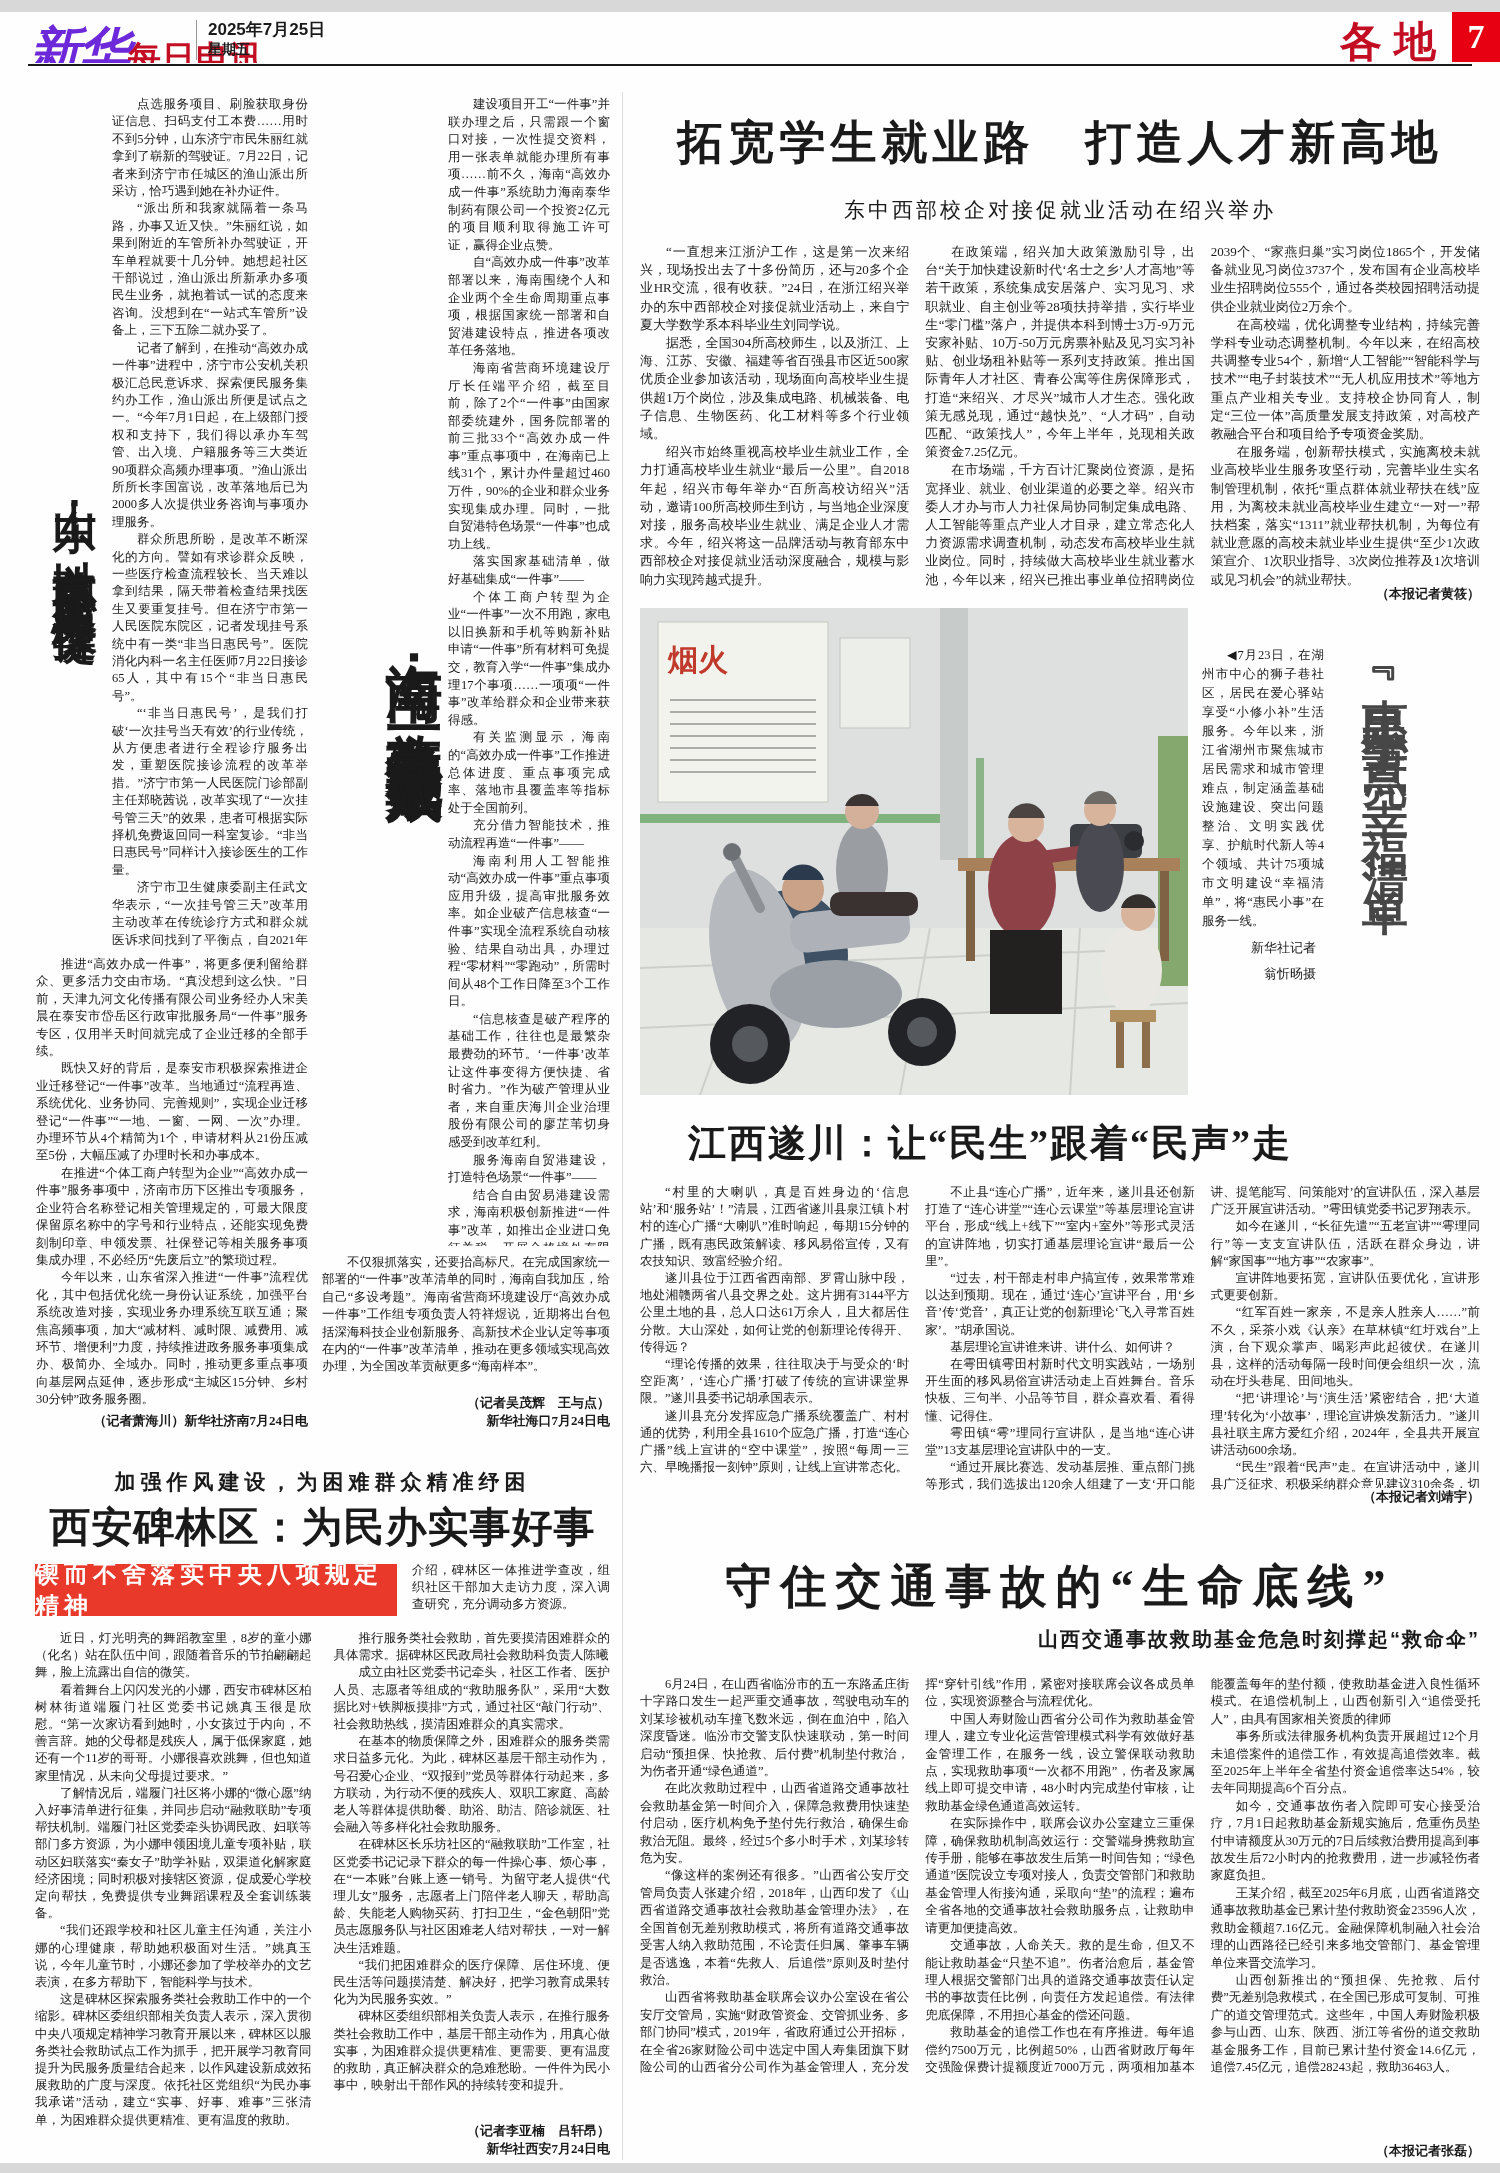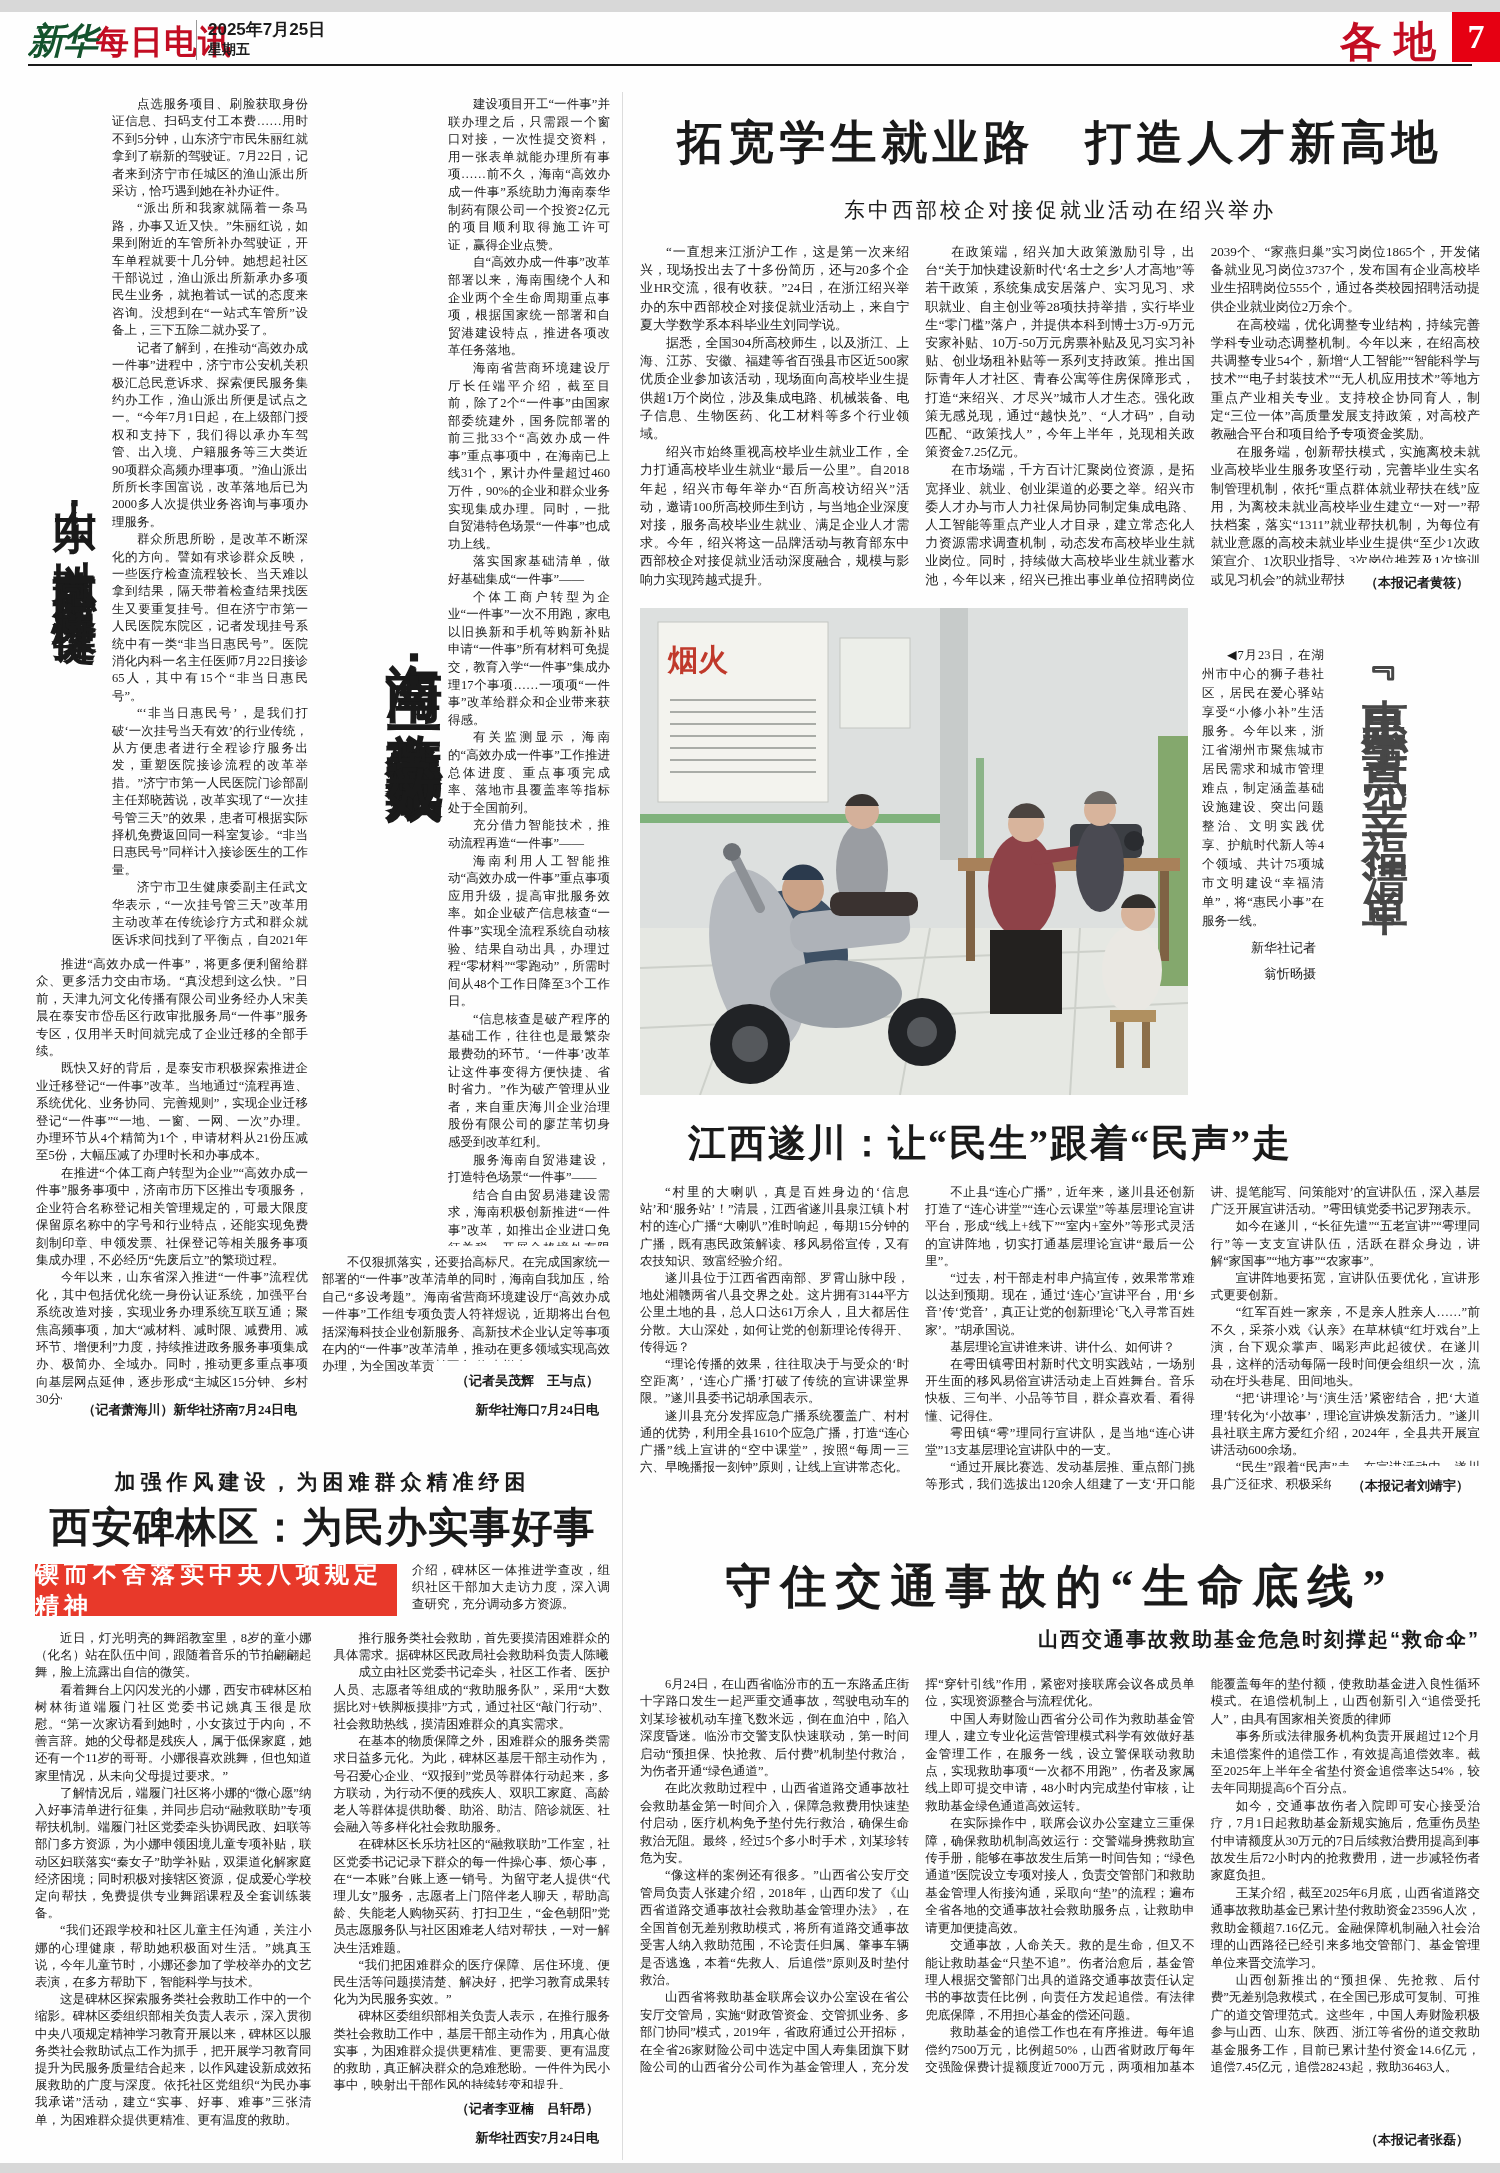--- a/index.html
+++ b/index.html
@@ -1,34 +1,34 @@
 <!DOCTYPE html>
 <html><head>
 <meta charset="utf-8">
 <style>
   html,body{margin:0;padding:0;background:#e9e9e9;}
   #page{position:relative;width:1500px;height:2173px;background:#fefefe;overflow:hidden;
         font-family:"Liberation Serif","DejaVu Serif",serif;color:#1a1a1a;}
   .edge{position:absolute;left:0;width:1500px;background:#d8d8d8;}
   .abs{position:absolute;overflow:hidden;}
   
-  .mast-script{font-style:italic;font-weight:900;font-size:36px;color:#14532d;letter-spacing:-2px;}
+  .mast-script{font-style:italic;font-weight:900;font-size:52px;color:#6d28d9;letter-spacing:-2px;}
   .mast-rest{font-weight:900;font-size:33px;color:#c30d23;letter-spacing:1px;}
   .hdr-date{font-family:"Liberation Sans","DejaVu Sans",sans-serif;font-weight:bold;font-size:17px;line-height:20px;}
   .hdr-week{font-family:"Liberation Sans","DejaVu Sans",sans-serif;font-weight:bold;font-size:14px;line-height:18px;}
   .section-label{font-weight:900;font-size:42px;color:#c30d23;letter-spacing:12px;}
   .pagenum-box{background:#e60012;color:#fff;font-weight:900;font-size:34px;
                display:flex;align-items:center;justify-content:center;}
   .hdr-rule{position:absolute;background:#1a1a1a;height:2px;}
   
   .vhead{writing-mode:vertical-rl;font-weight:900;display:flex;justify-content:center;}
   .bodytext p{margin:0;text-indent:2em;text-align:justify;}
   .bodytext{text-align:justify;}
   .byline{position:absolute;right:0;bottom:0;font-weight:bold;text-align:right;background:#fefefe;padding-left:10px;}
-  .byline p{margin:11px;text-indent:0;}
+  .byline p{margin:0;text-indent:0;}
   .h-center{text-align:center;font-weight:900;}
   .kicker{font-family:"Liberation Sans","DejaVu Sans",sans-serif;font-weight:bold;text-align:center;}
   .redbox{background:#e8392a;color:#fff;display:flex;align-items:center;justify-content:center;
           font-family:"Liberation Sans","DejaVu Sans",sans-serif;font-weight:bold;}
   .subtitle-sans{font-family:"Liberation Sans","DejaVu Sans",sans-serif;font-weight:bold;text-align:right;}
   .subtitle-serif{text-align:center;}
   .vrule{position:absolute;width:1px;background:#dcdcdc;}
   .cap-title{writing-mode:vertical-lr;font-weight:900;color:#474747;display:flex;}
   .cap-title div{margin:0 6px;}
   .credit p{margin:8px;font-weight:normal;text-align:right;text-indent:0;}

